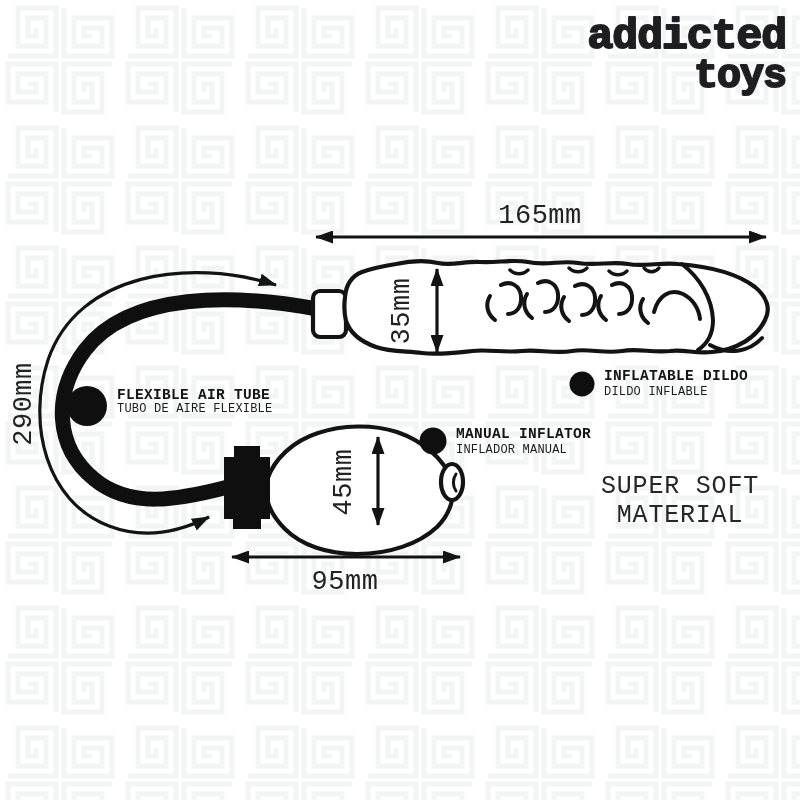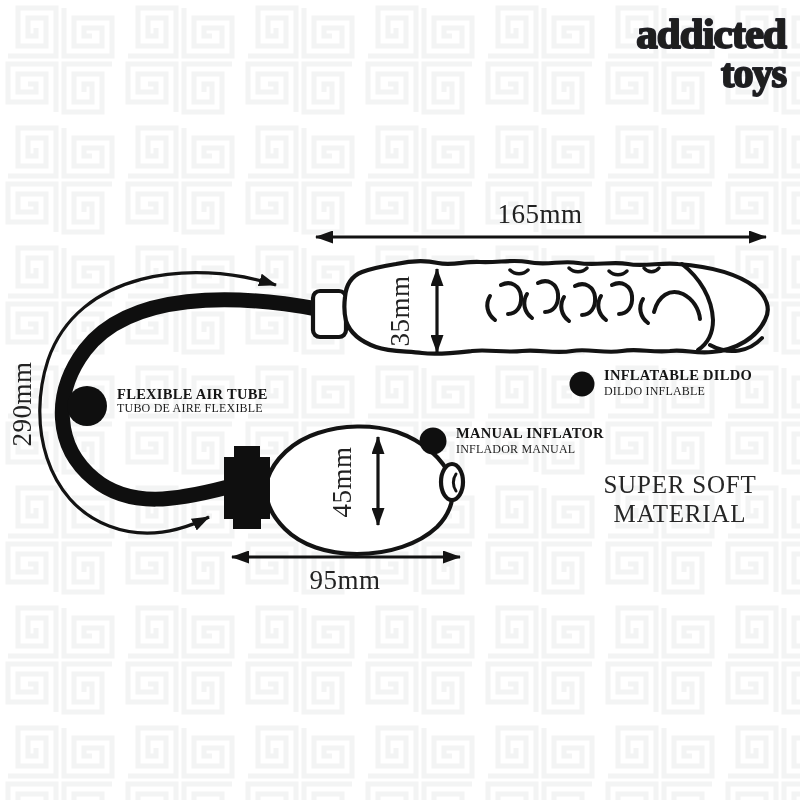--- a/index.html
+++ b/index.html
@@ -1,17 +1,17 @@
 <!DOCTYPE html>
 <html><head>
 <meta charset="utf-8">
 <style>
   html,body{margin:0;padding:0;background:#ffffff;}
   #stage{position:relative;width:800px;height:800px;overflow:hidden;background:#ffffff;
-         font-family:Liberation Serif, serif;}
+         font-family:Liberation Mono, monospace;}
   svg{display:block;}
   text{fill:#1e1e1e;}
   .dim-label{font-size:27px;letter-spacing:.5px;fill:#222;}
   .ann-title{font-size:14.5px;font-weight:700;letter-spacing:.3px;fill:#151515;}
   .ann-sub{font-size:12px;letter-spacing:.2px;fill:#1c1c1c;}
   .material{font-size:25px;letter-spacing:.8px;fill:#262626;}
   .logo-line{font-weight:700;letter-spacing:-1px;}
 </style>
 </head>
 <body>

